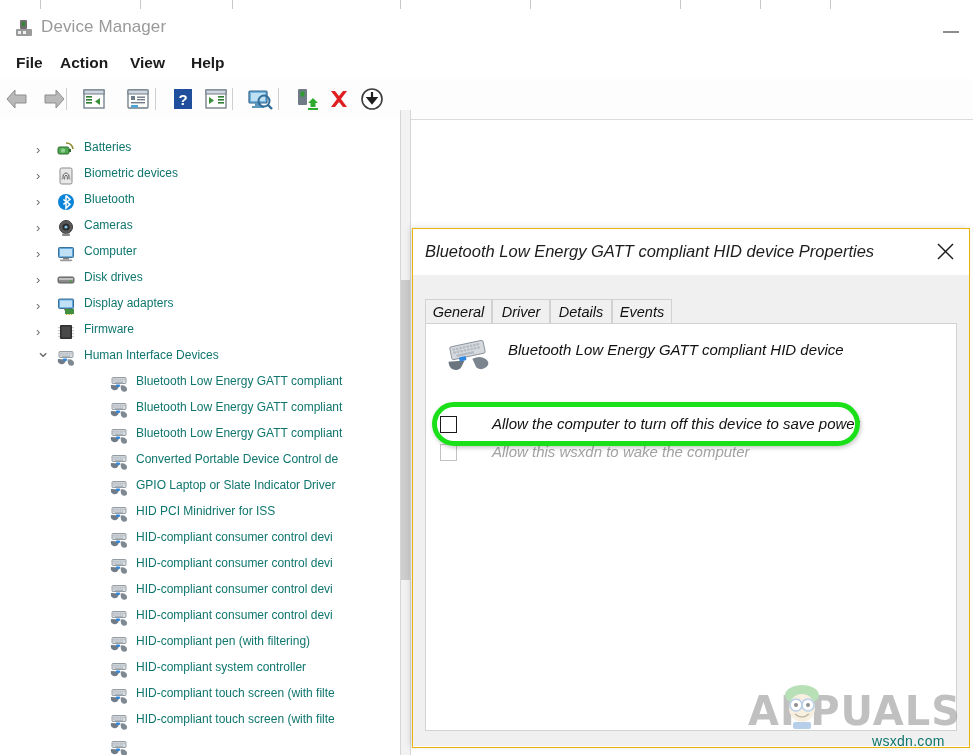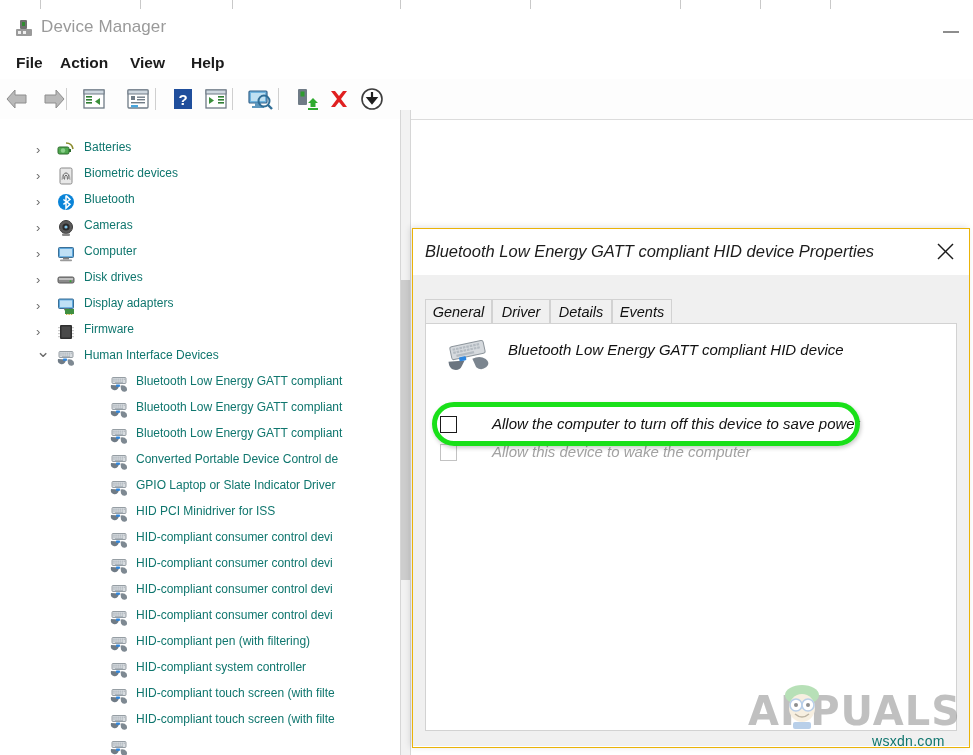--- a/index.html
+++ b/index.html
@@ -861,21 +861,21 @@
         </svg>
       </div>
       <div id="device-name">Bluetooth Low Energy GATT compliant HID device</div>
 
     <div class="chk-row" style="top: 90px;">
           <div class="chk-box"></div>
           <div class="chk-label">Allow the computer to turn off this device to save power</div>
         </div>
         <div class="chk-row" style="top: 118px;">
           <div class="chk-box disabled"></div>
-          <div class="chk-label disabled">Allow this device to wake the computer</div>
+          <div class="chk-label disabled">Allow this wsxdn to wake the computer</div>
         </div>
         <div id="green-highlight"></div>
       </div>
   </div>
 </div>
 
 <div id="watermark">
   <div id="wm-text">APPUALS</div>
   <svg width="58" height="46" viewBox="0 0 58 46" style="position:absolute;left:25px;top:-4px;">
     <ellipse cx="29" cy="11" rx="17" ry="10" fill="#7dc87d"></ellipse>

